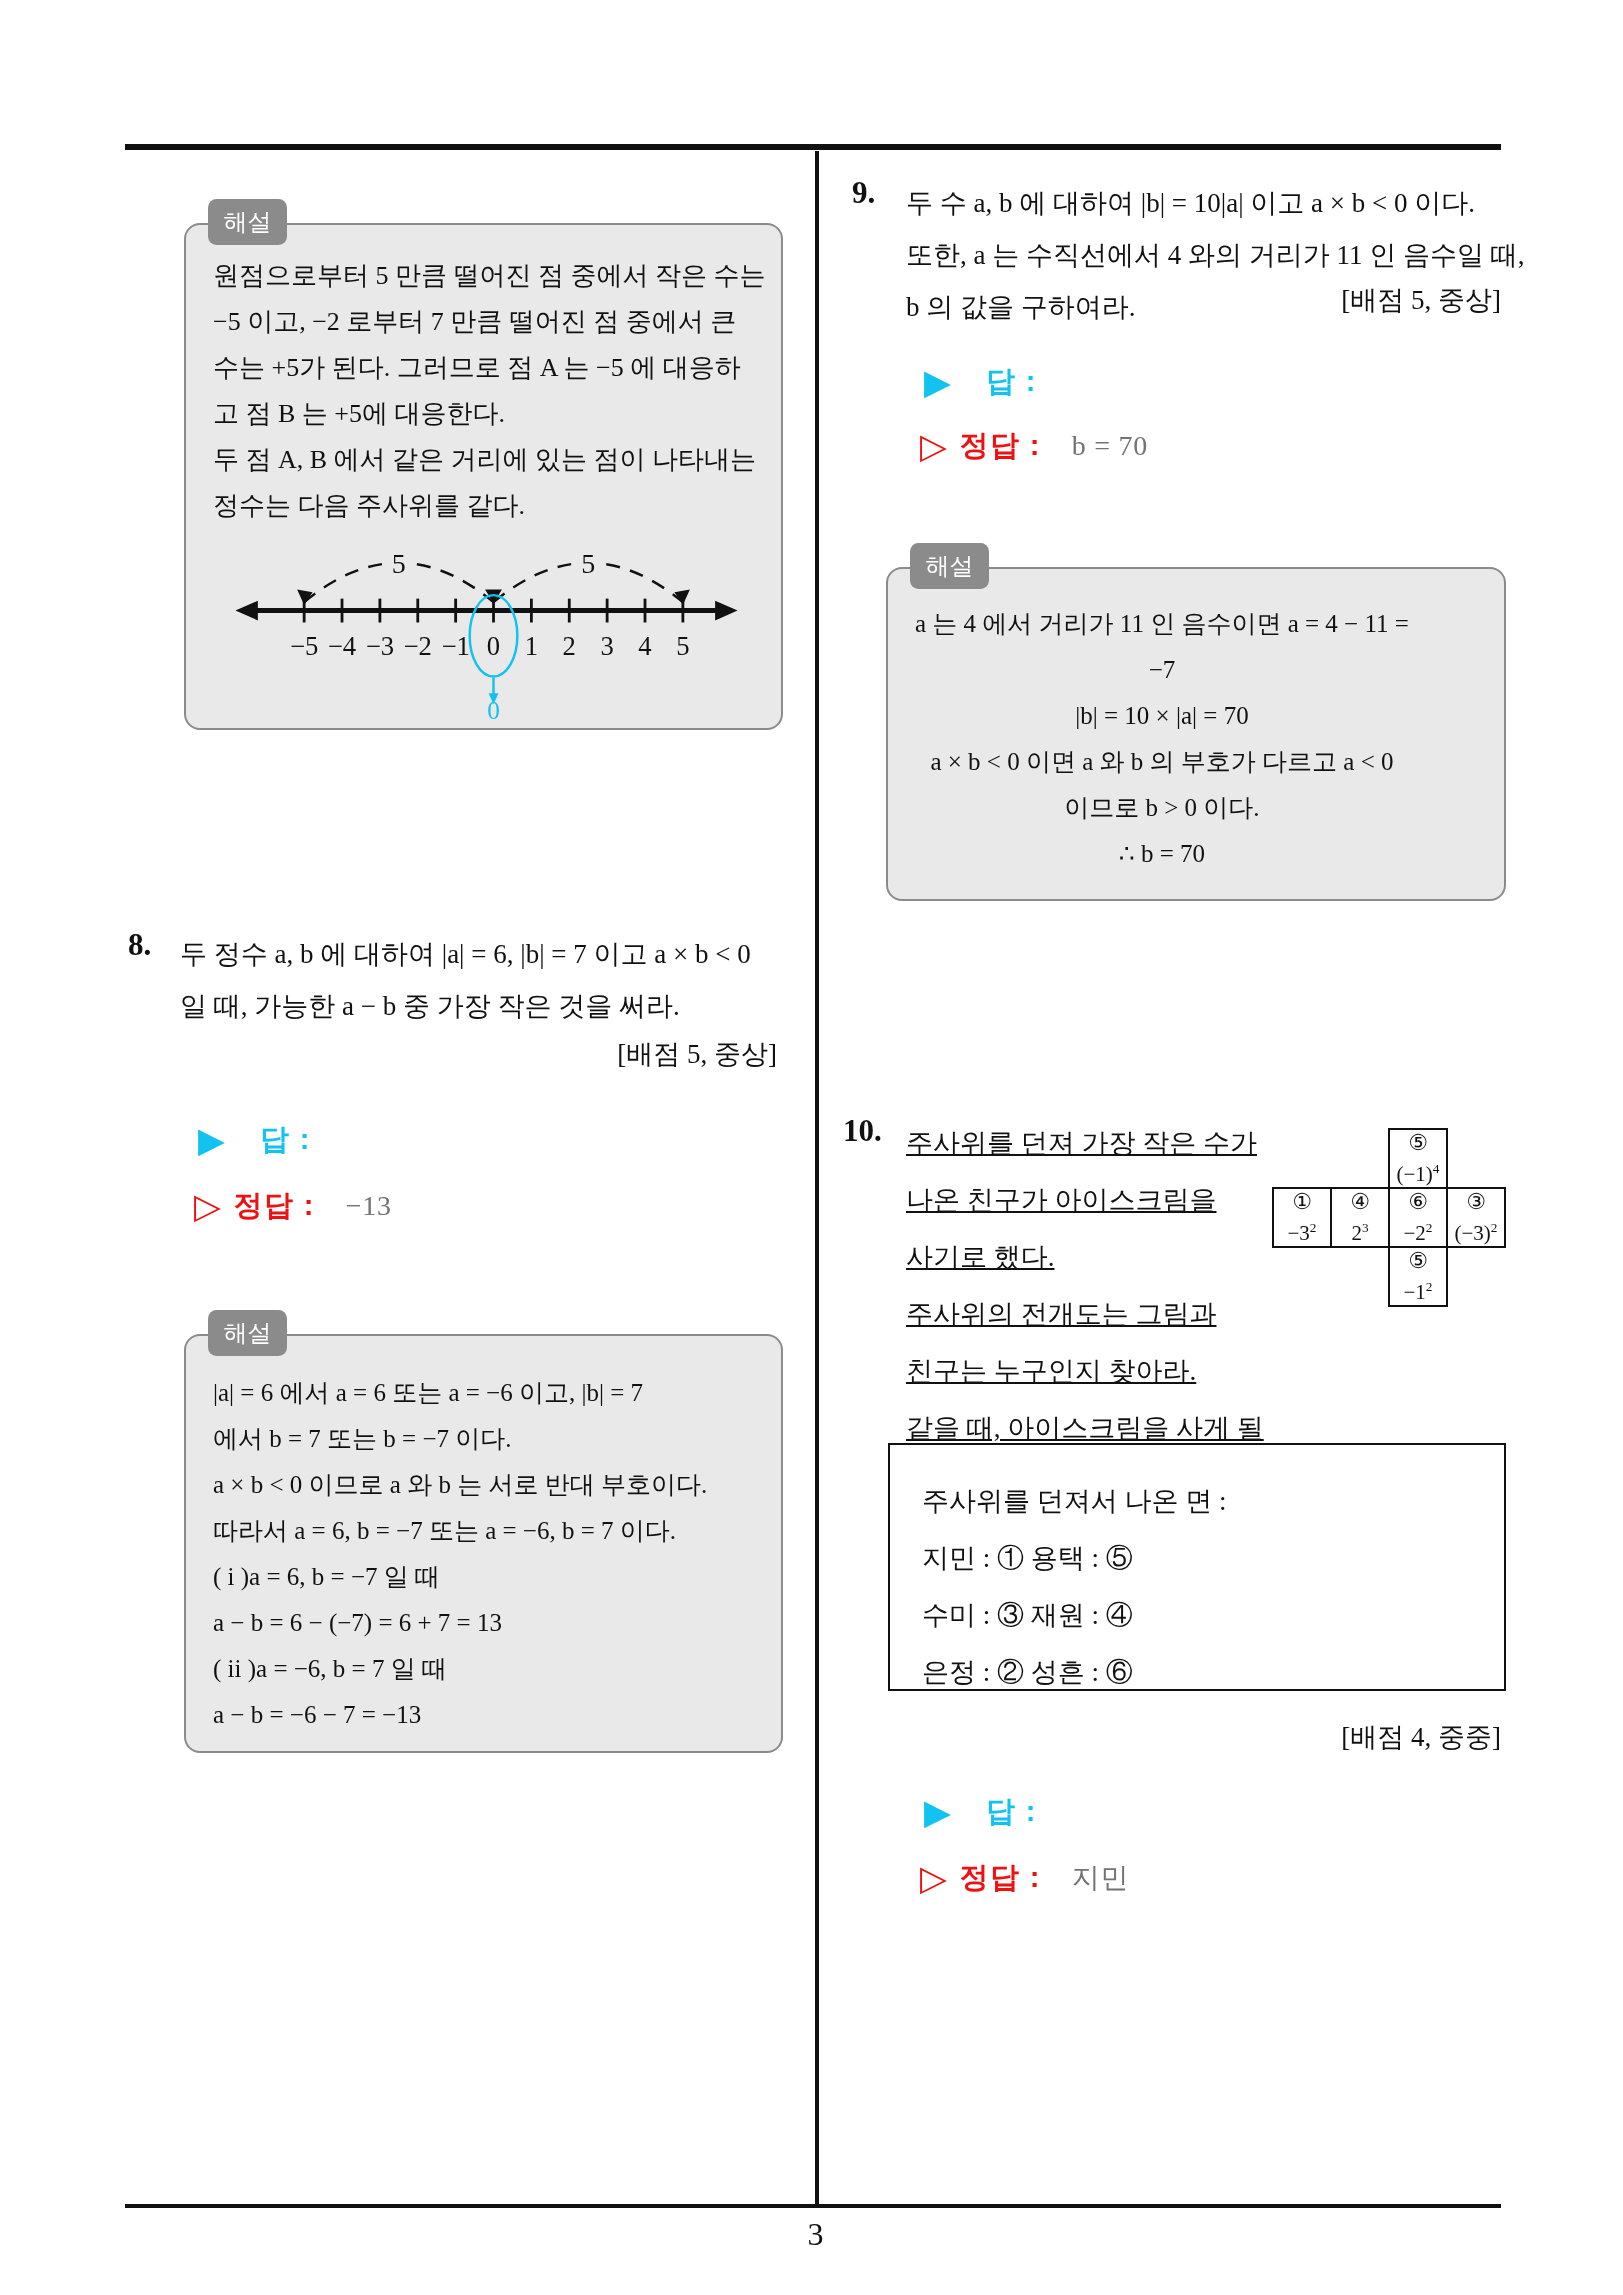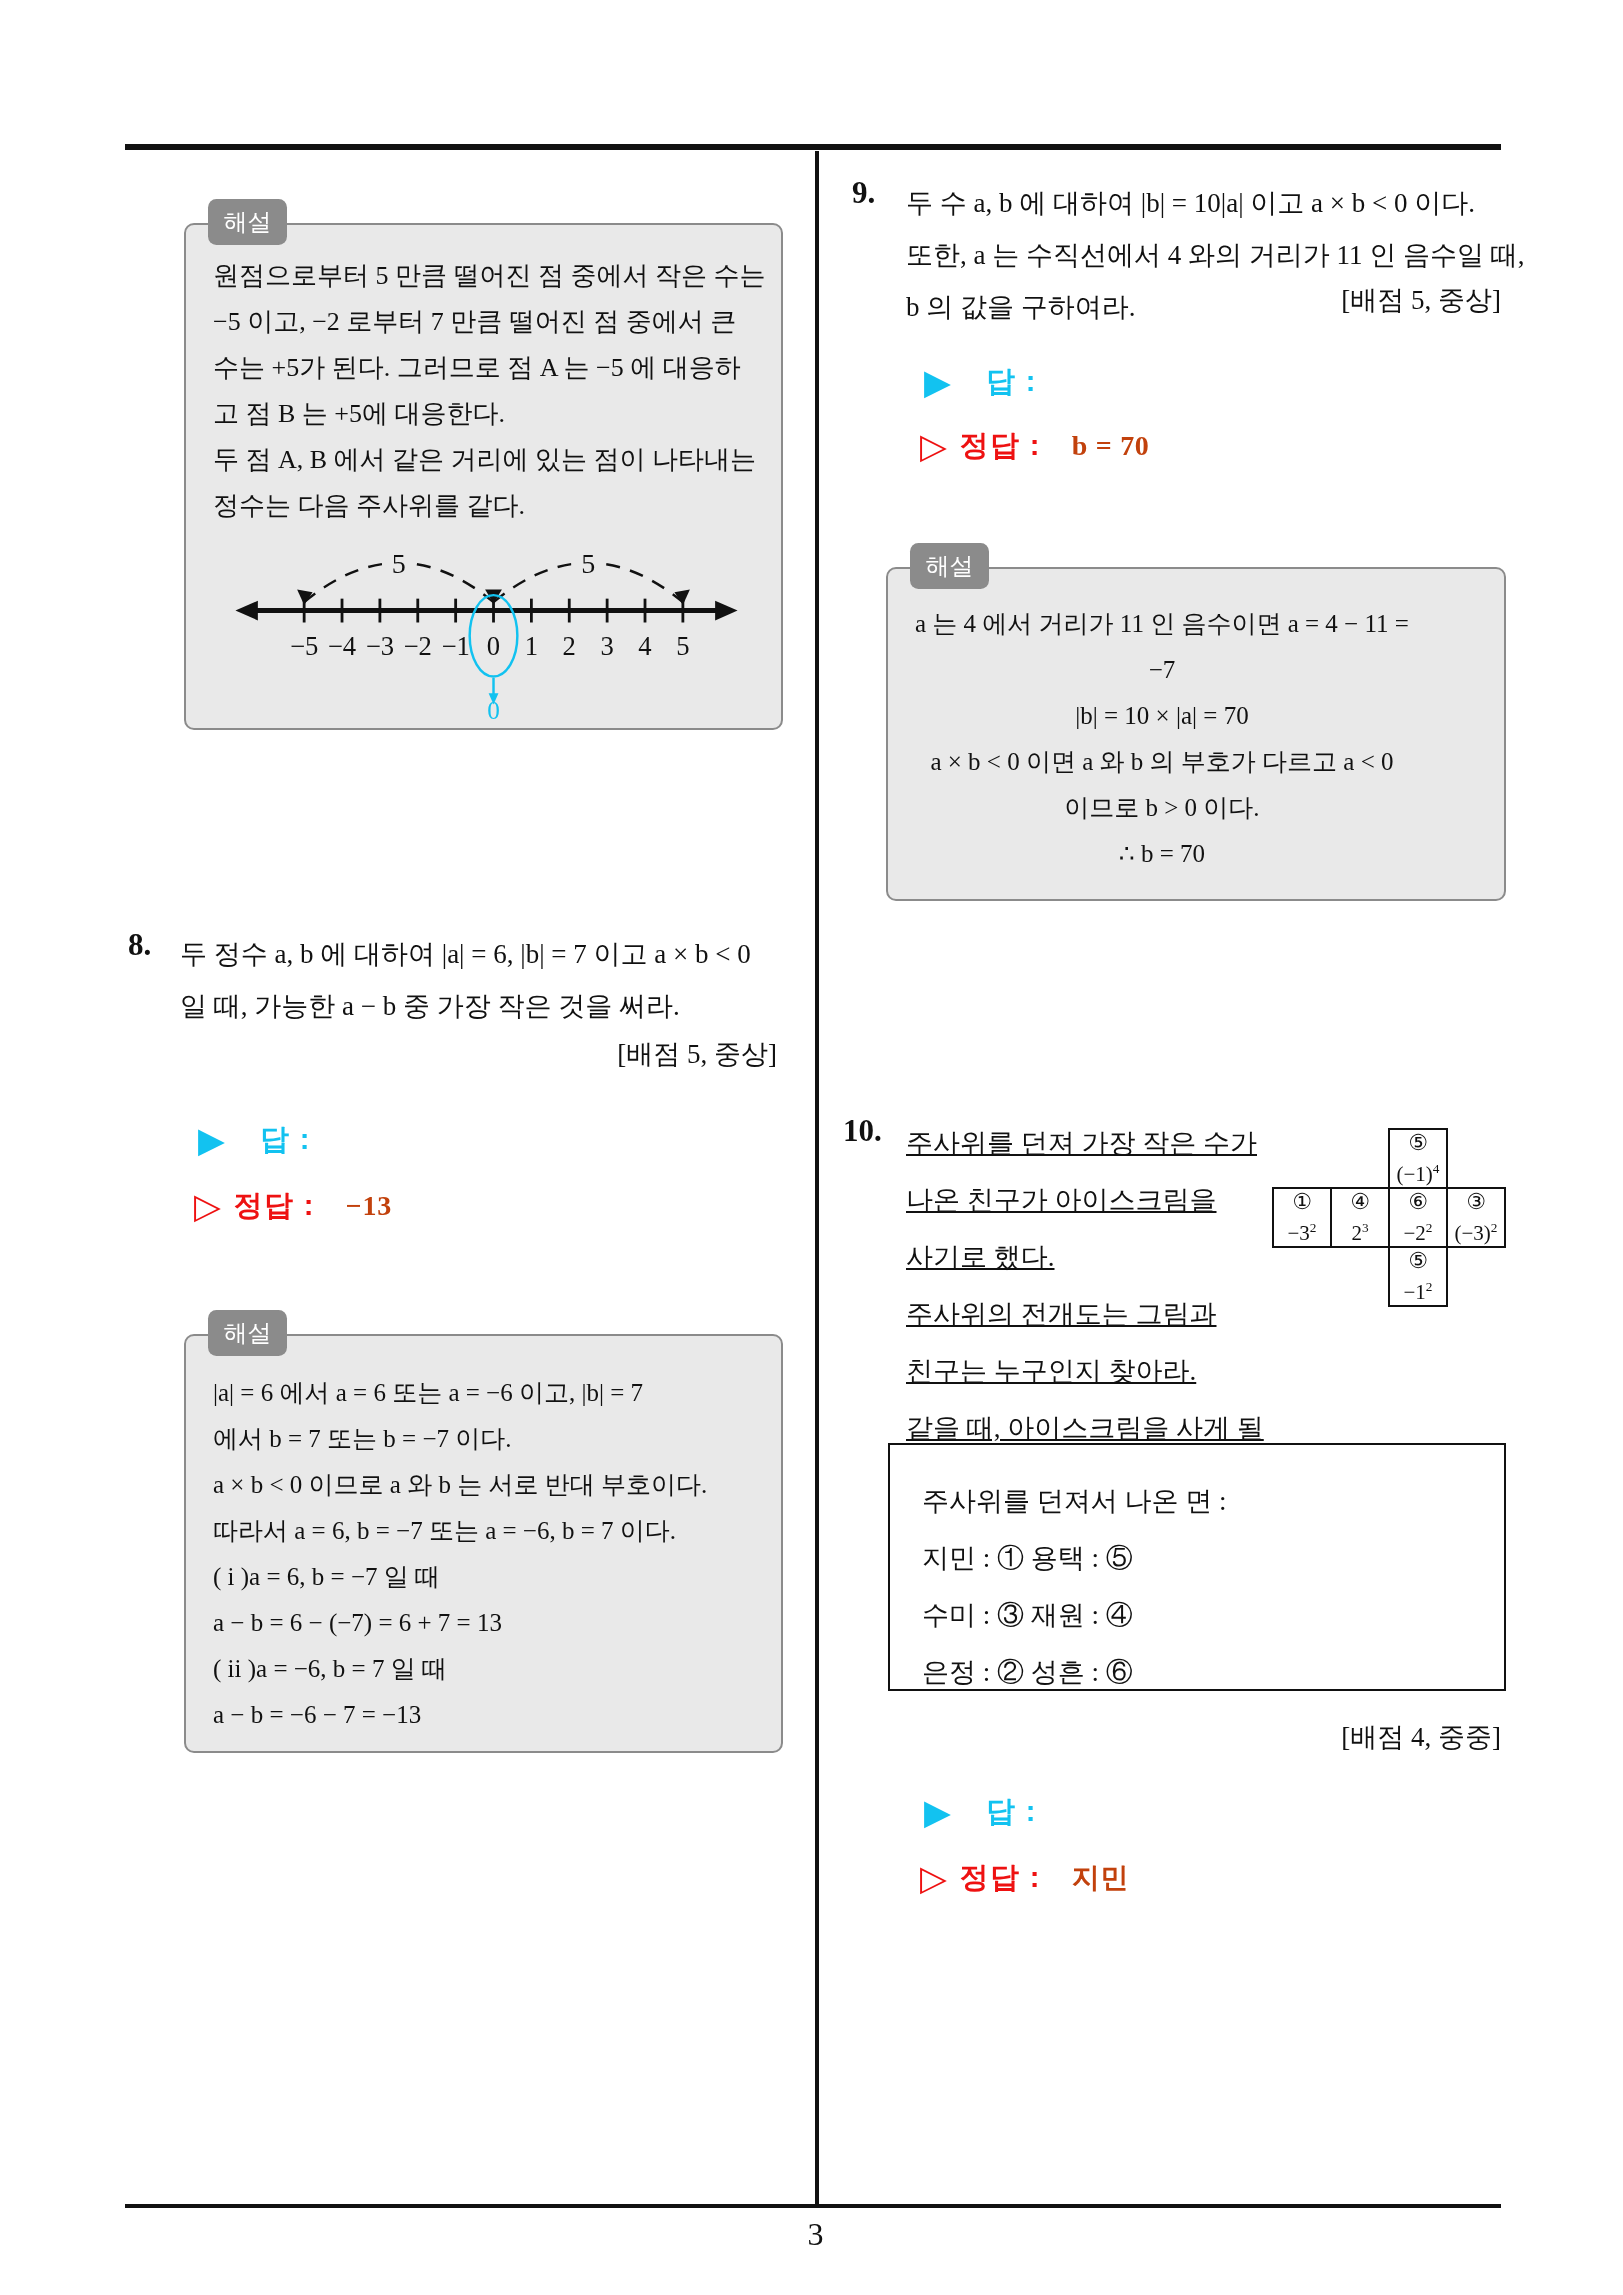--- a/index.html
+++ b/index.html
@@ -2,41 +2,41 @@
 <html style="font-size:11.2px"><head>
 <meta charset="utf-8">
 <style>
   html,body{margin:0;padding:0;background:#fff;}
   #page{position:relative;width:1623px;height:2295px;background:#ffffff;overflow:hidden;
         font-family:"Liberation Serif","DejaVu Serif",serif;color:#111;}
   .rule{position:absolute;background:#111;}
   .pagenum{position:absolute;left:763px;top:2216px;width:105px;text-align:center;
            font-size:32px;}
   
-  .sol-box{position:absolute;background:#e9e9e9;border:2.8px solid #8b8b8b;border-radius:10px;}
+  .sol-box{position:absolute;background:#e9e9e9;border:2.8px solid #8b8b8b;border-radius:16px;}
   .sol-tab{position:absolute;background:#8b8b8b;color:#fff;border-radius:8.4px;
            width:79px;height:46px;display:flex;align-items:center;justify-content:center;
            font-family:"Liberation Sans","DejaVu Sans",sans-serif;font-size:24px;z-index:3;}
   .sol-lines{position:absolute;}
   .sol-lines div{white-space:nowrap;}
   
   .prob-num{position:absolute;font-weight:bold;font-size:31px;}
   .prob-text{position:absolute;font-size:27px;}
   .prob-text div{white-space:nowrap;}
   .points{position:absolute;font-size:27px;text-align:right;}
   
   .ans-row{position:absolute;display:flex;align-items:center;
            font-family:"Liberation Sans","DejaVu Sans",sans-serif;font-weight:bold;}
   .tri{font-family:"DejaVu Sans",sans-serif;font-size:35px;line-height:35px;font-weight:normal;}
   .ans-cyan{color:#12c2f0;}
   .ans-label{font-size:29px;margin-left:35px;letter-spacing:1.4px;}
   .cor-red{color:#ee1111;}
   .cor-label{font-size:29px;margin-left:12.6px;letter-spacing:1.4px;}
-  .cor-value{color:#c2410c;font-family:"Liberation Serif","DejaVu Serif",serif;
-             font-weight:bold;font-size:28px;margin-left:31px;letter-spacing:0.7px;}
+  .cor-value{color:#737373;font-family:"Liberation Serif","DejaVu Serif",serif;
+             font-weight:normal;font-size:28px;margin-left:31px;letter-spacing:0.7px;}
   
   .dice-cell{position:absolute;width:60px;height:61px;border:2.1px solid #111;box-sizing:border-box;
              display:flex;flex-direction:column;align-items:center;justify-content:center;background:#fff;}
   .dice-num{font-family:"DejaVu Sans",sans-serif;font-size:22px;line-height:25px;}
   .dice-expr{font-size:21px;line-height:27px;white-space:nowrap;}
   .dice-expr sup{font-size:13.3px;}
   
   .friends-box{position:absolute;border:2.8px solid #111;background:#fff;}
   .friends-lines{position:absolute;left:32px;top:28px;font-size:27px;}
   .friends-lines div{line-height:57px;white-space:nowrap;}

